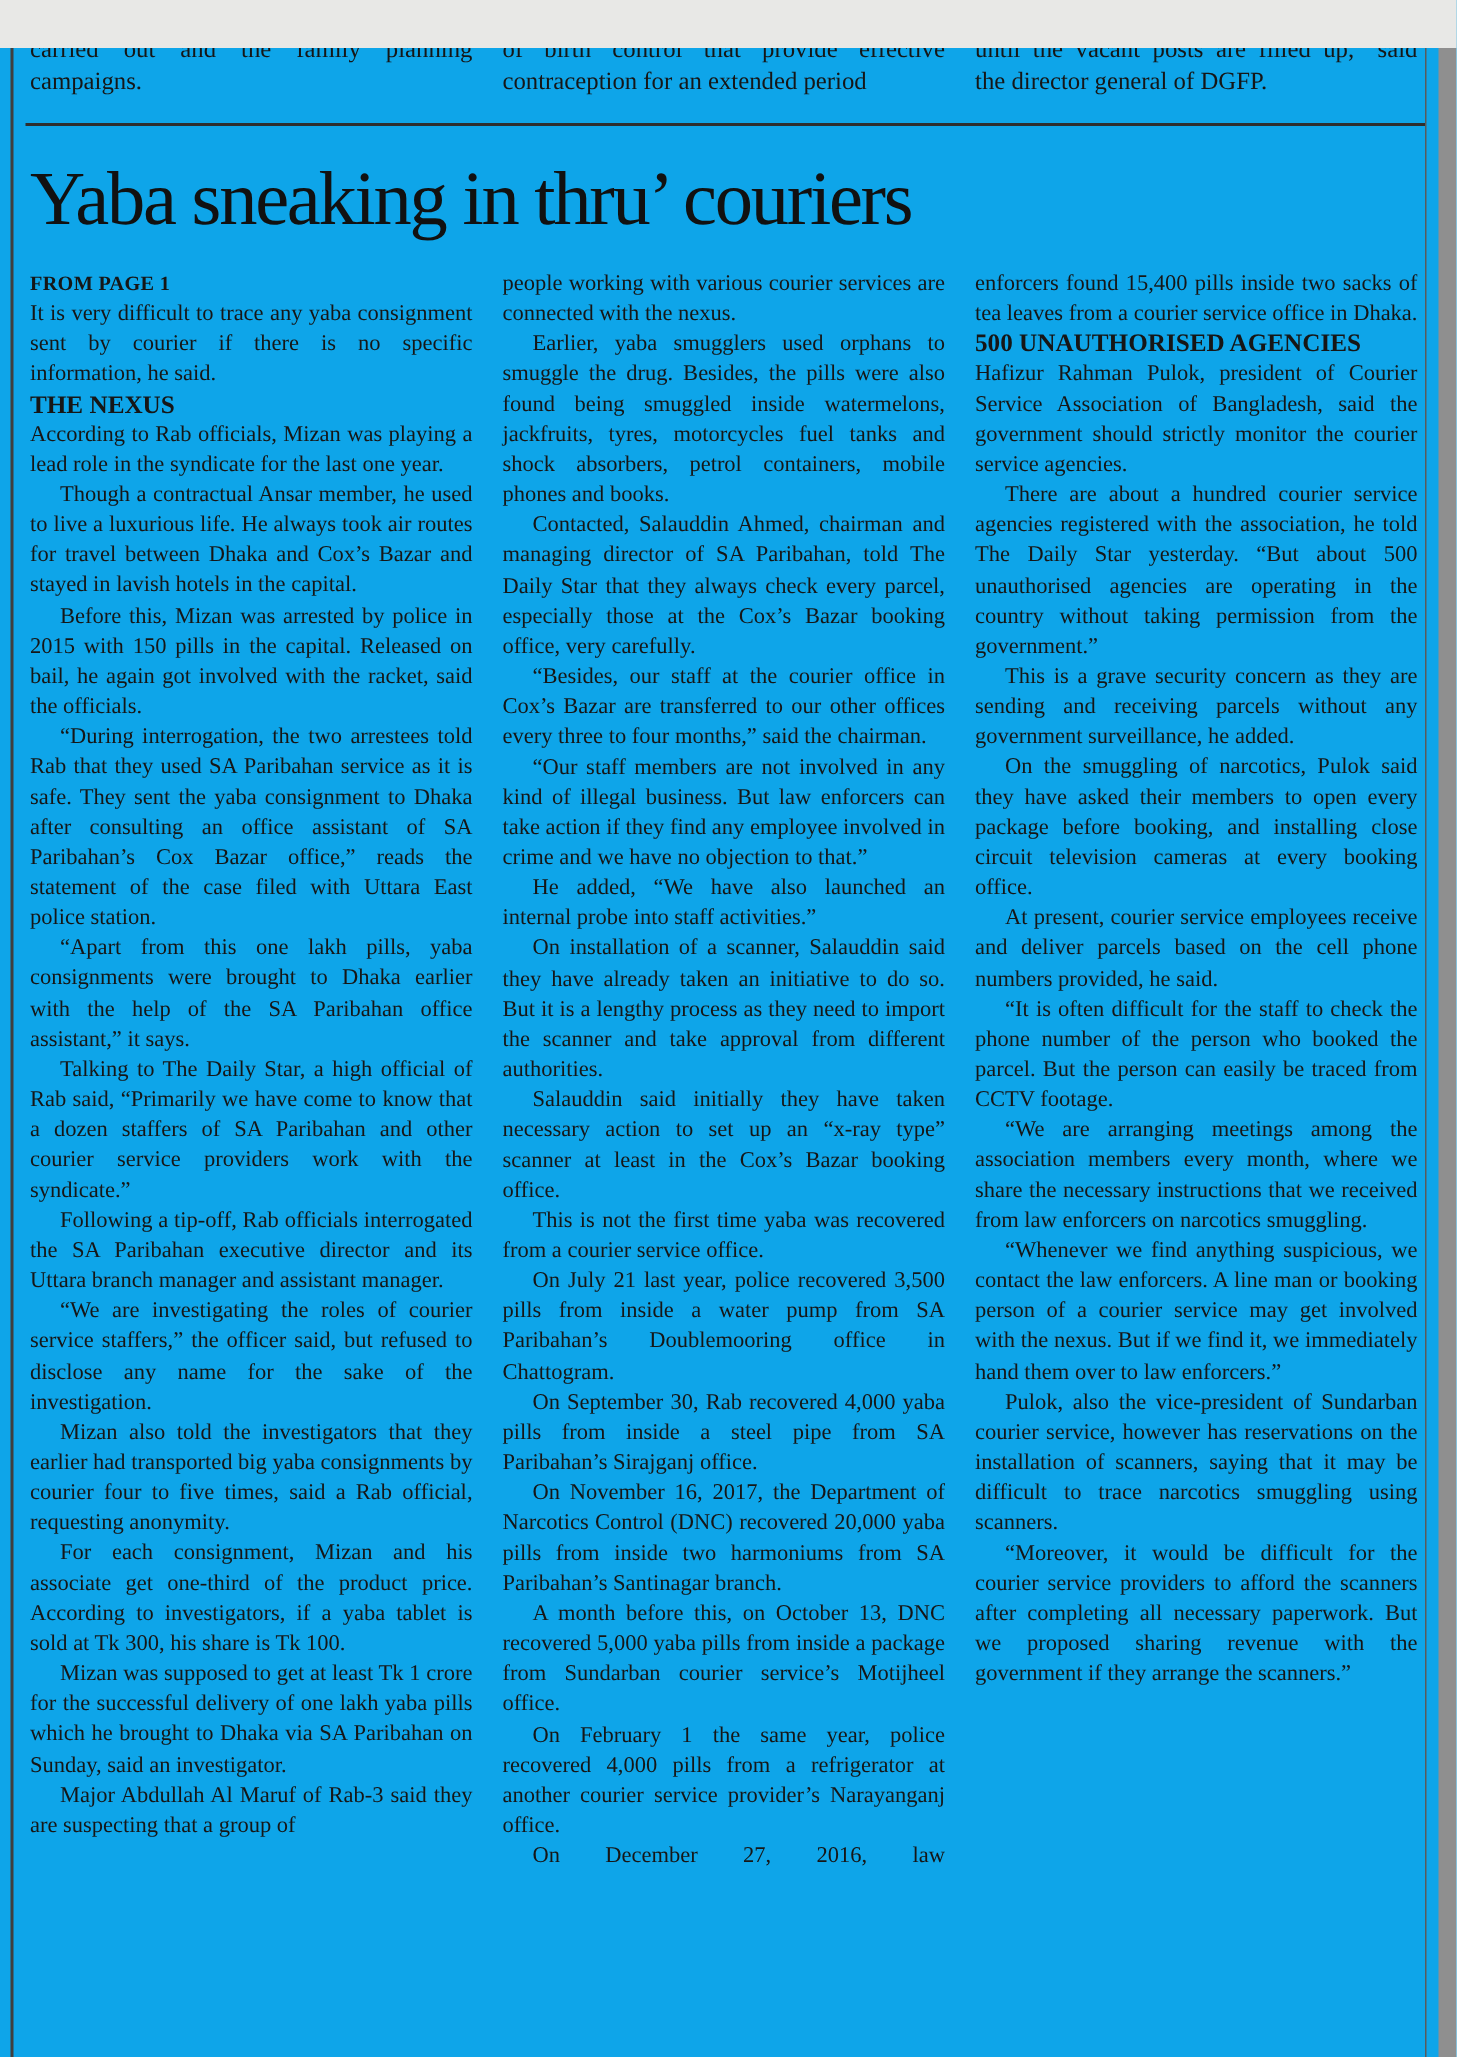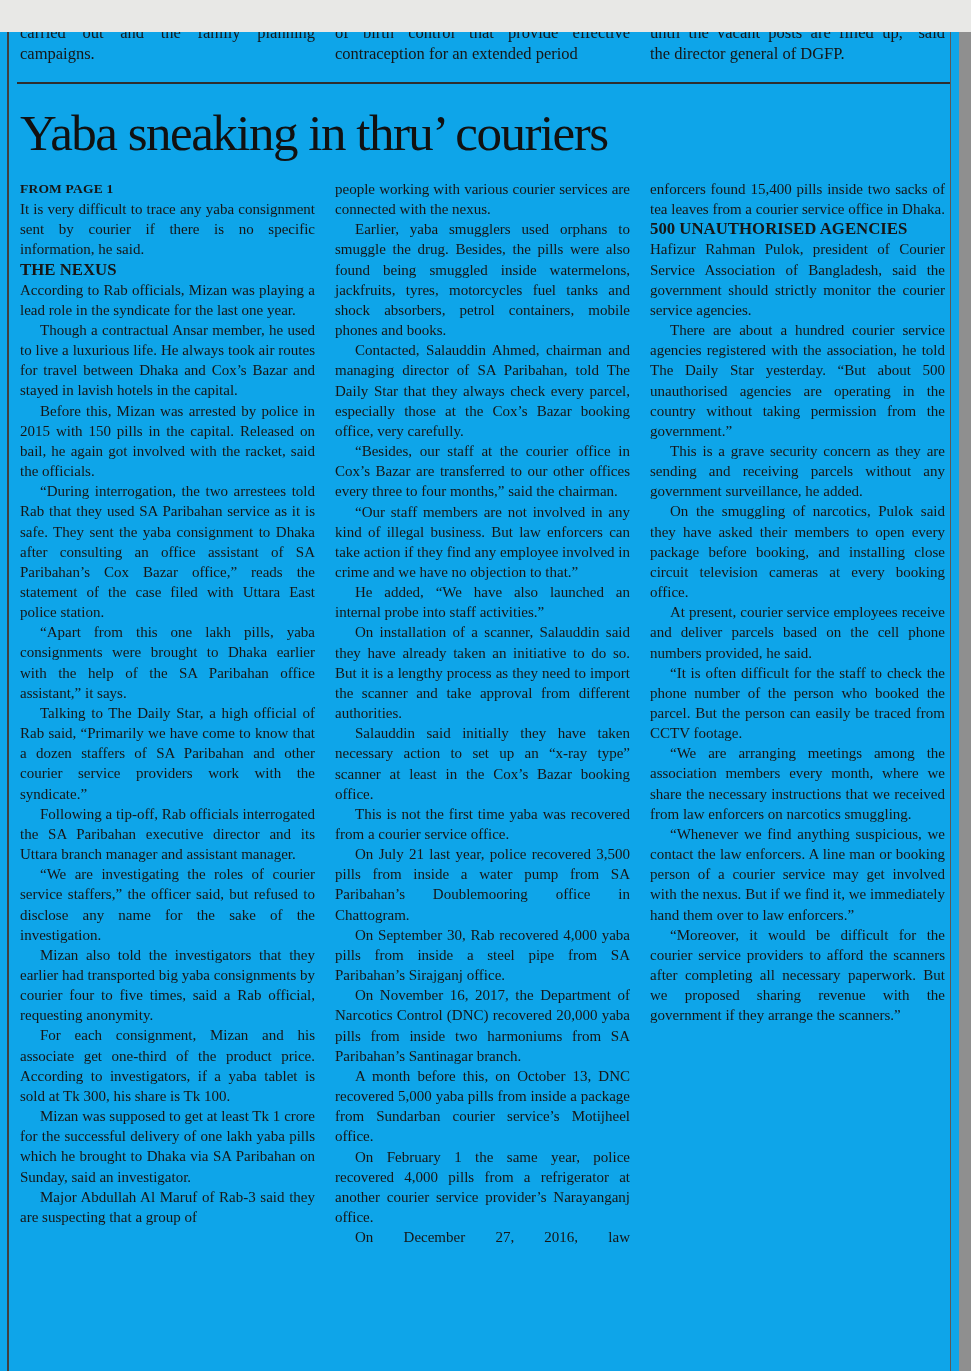--- a/index.html
+++ b/index.html
@@ -105,20 +105,21 @@
           <p class="para">enforcers found 15,400 pills inside two sacks of tea leaves from a courier service office in Dhaka.</p>
           <h3 class="subhead">500 UNAUTHORISED AGENCIES</h3>
           <p class="para">Hafizur Rahman Pulok, president of Courier Service Association of Bangladesh, said the government should strictly monitor the courier service agencies.</p>
           <p class="para indent">There are about a hundred courier service agencies registered with the association, he told The Daily Star yesterday. “But about 500 unauthorised agencies are operating in the country without taking permission from the government.”</p>
           <p class="para indent">This is a grave security concern as they are sending and receiving parcels without any government surveillance, he added.</p>
           <p class="para indent">On the smuggling of narcotics, Pulok said they have asked their members to open every package before booking, and installing close circuit television cameras at every booking office.</p>
           <p class="para indent">At present, courier service employees receive and deliver parcels based on the cell phone numbers provided, he said.</p>
           <p class="para indent">“It is often difficult for the staff to check the phone number of the person who booked the parcel. But the person can easily be traced from CCTV footage.</p>
           <p class="para indent">“We are arranging meetings among the association members every month, where we share the necessary instructions that we received from law enforcers on narcotics smuggling.</p>
           <p class="para indent">“Whenever we find anything suspicious, we contact the law enforcers. A line man or booking person of a courier service may get involved with the nexus. But if we find it, we immediately hand them over to law enforcers.”</p>
+          <p class="para indent">Pulok, also the vice-president of Sundarban courier service, however has reservations on the installation of scanners, saying that it may be difficult to trace narcotics smuggling using scanners.</p>
           <p class="para indent">“Moreover, it would be difficult for the courier service providers to afford the scanners after completing all necessary paperwork. But we proposed sharing revenue with the government if they arrange the scanners.”</p>
         </div>
     </div>
 
   </div>
 
   <div class="bottom-bar"></div>
 </div>
 
 </body></html>

